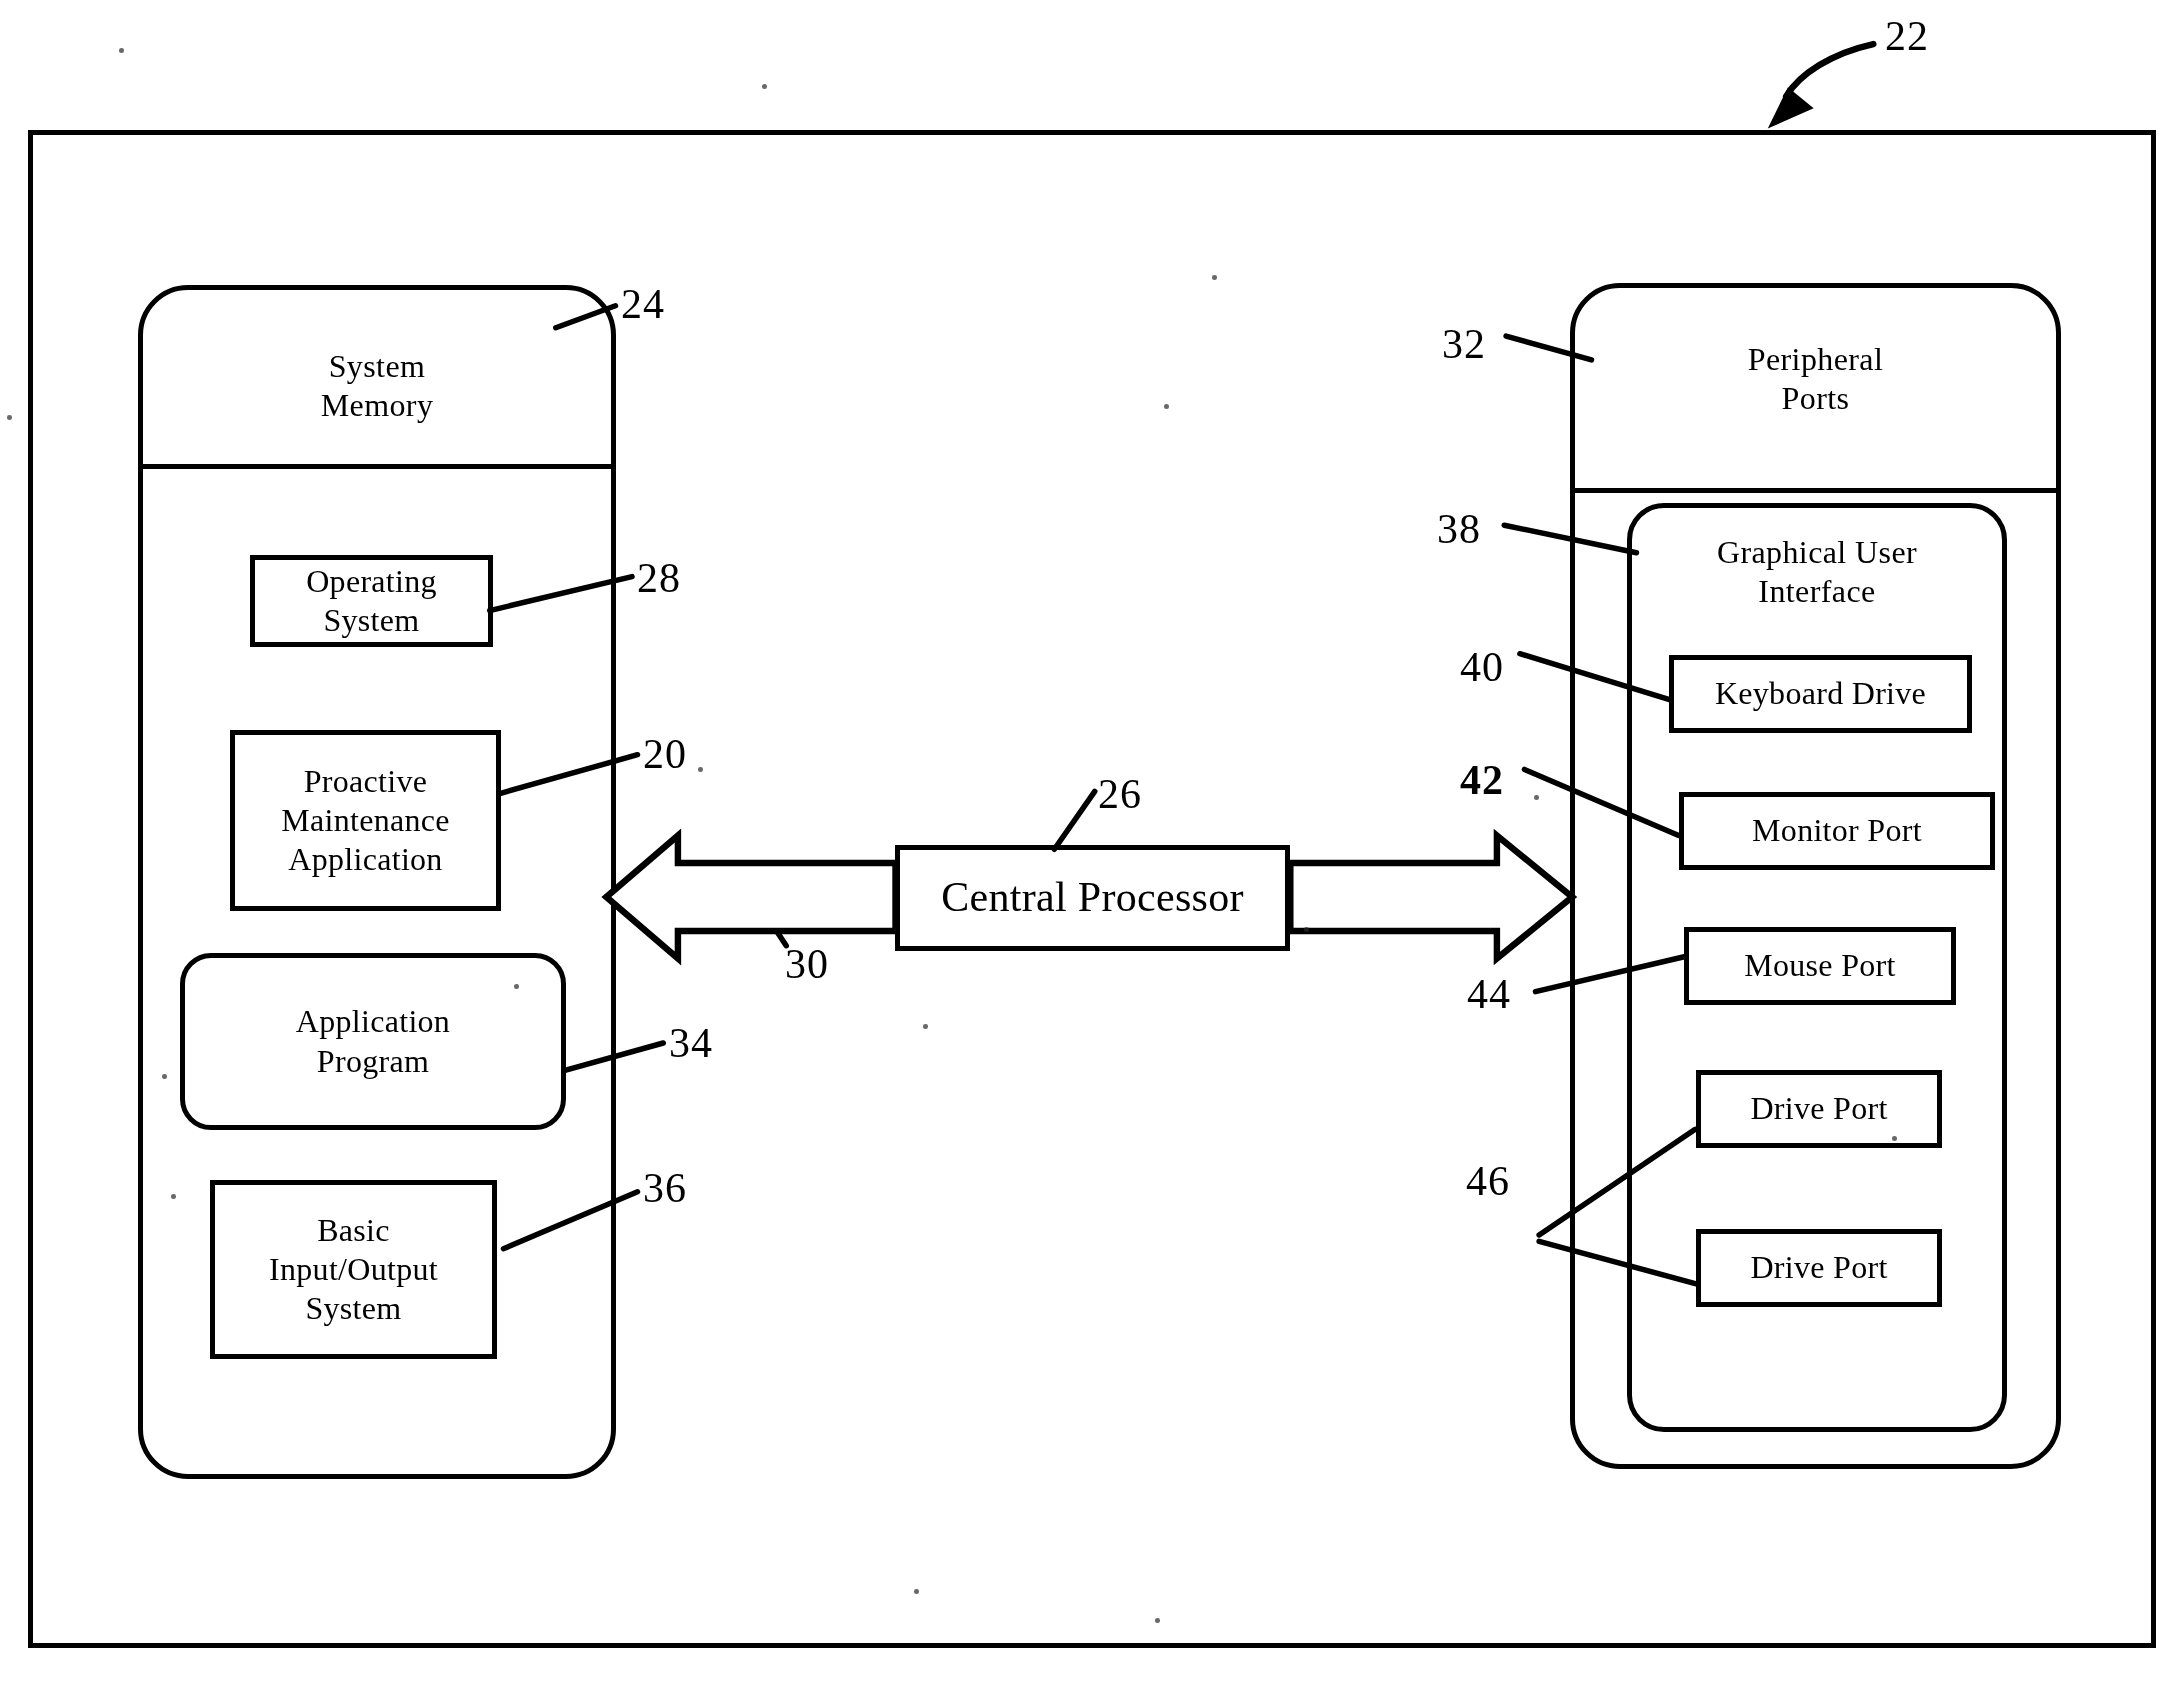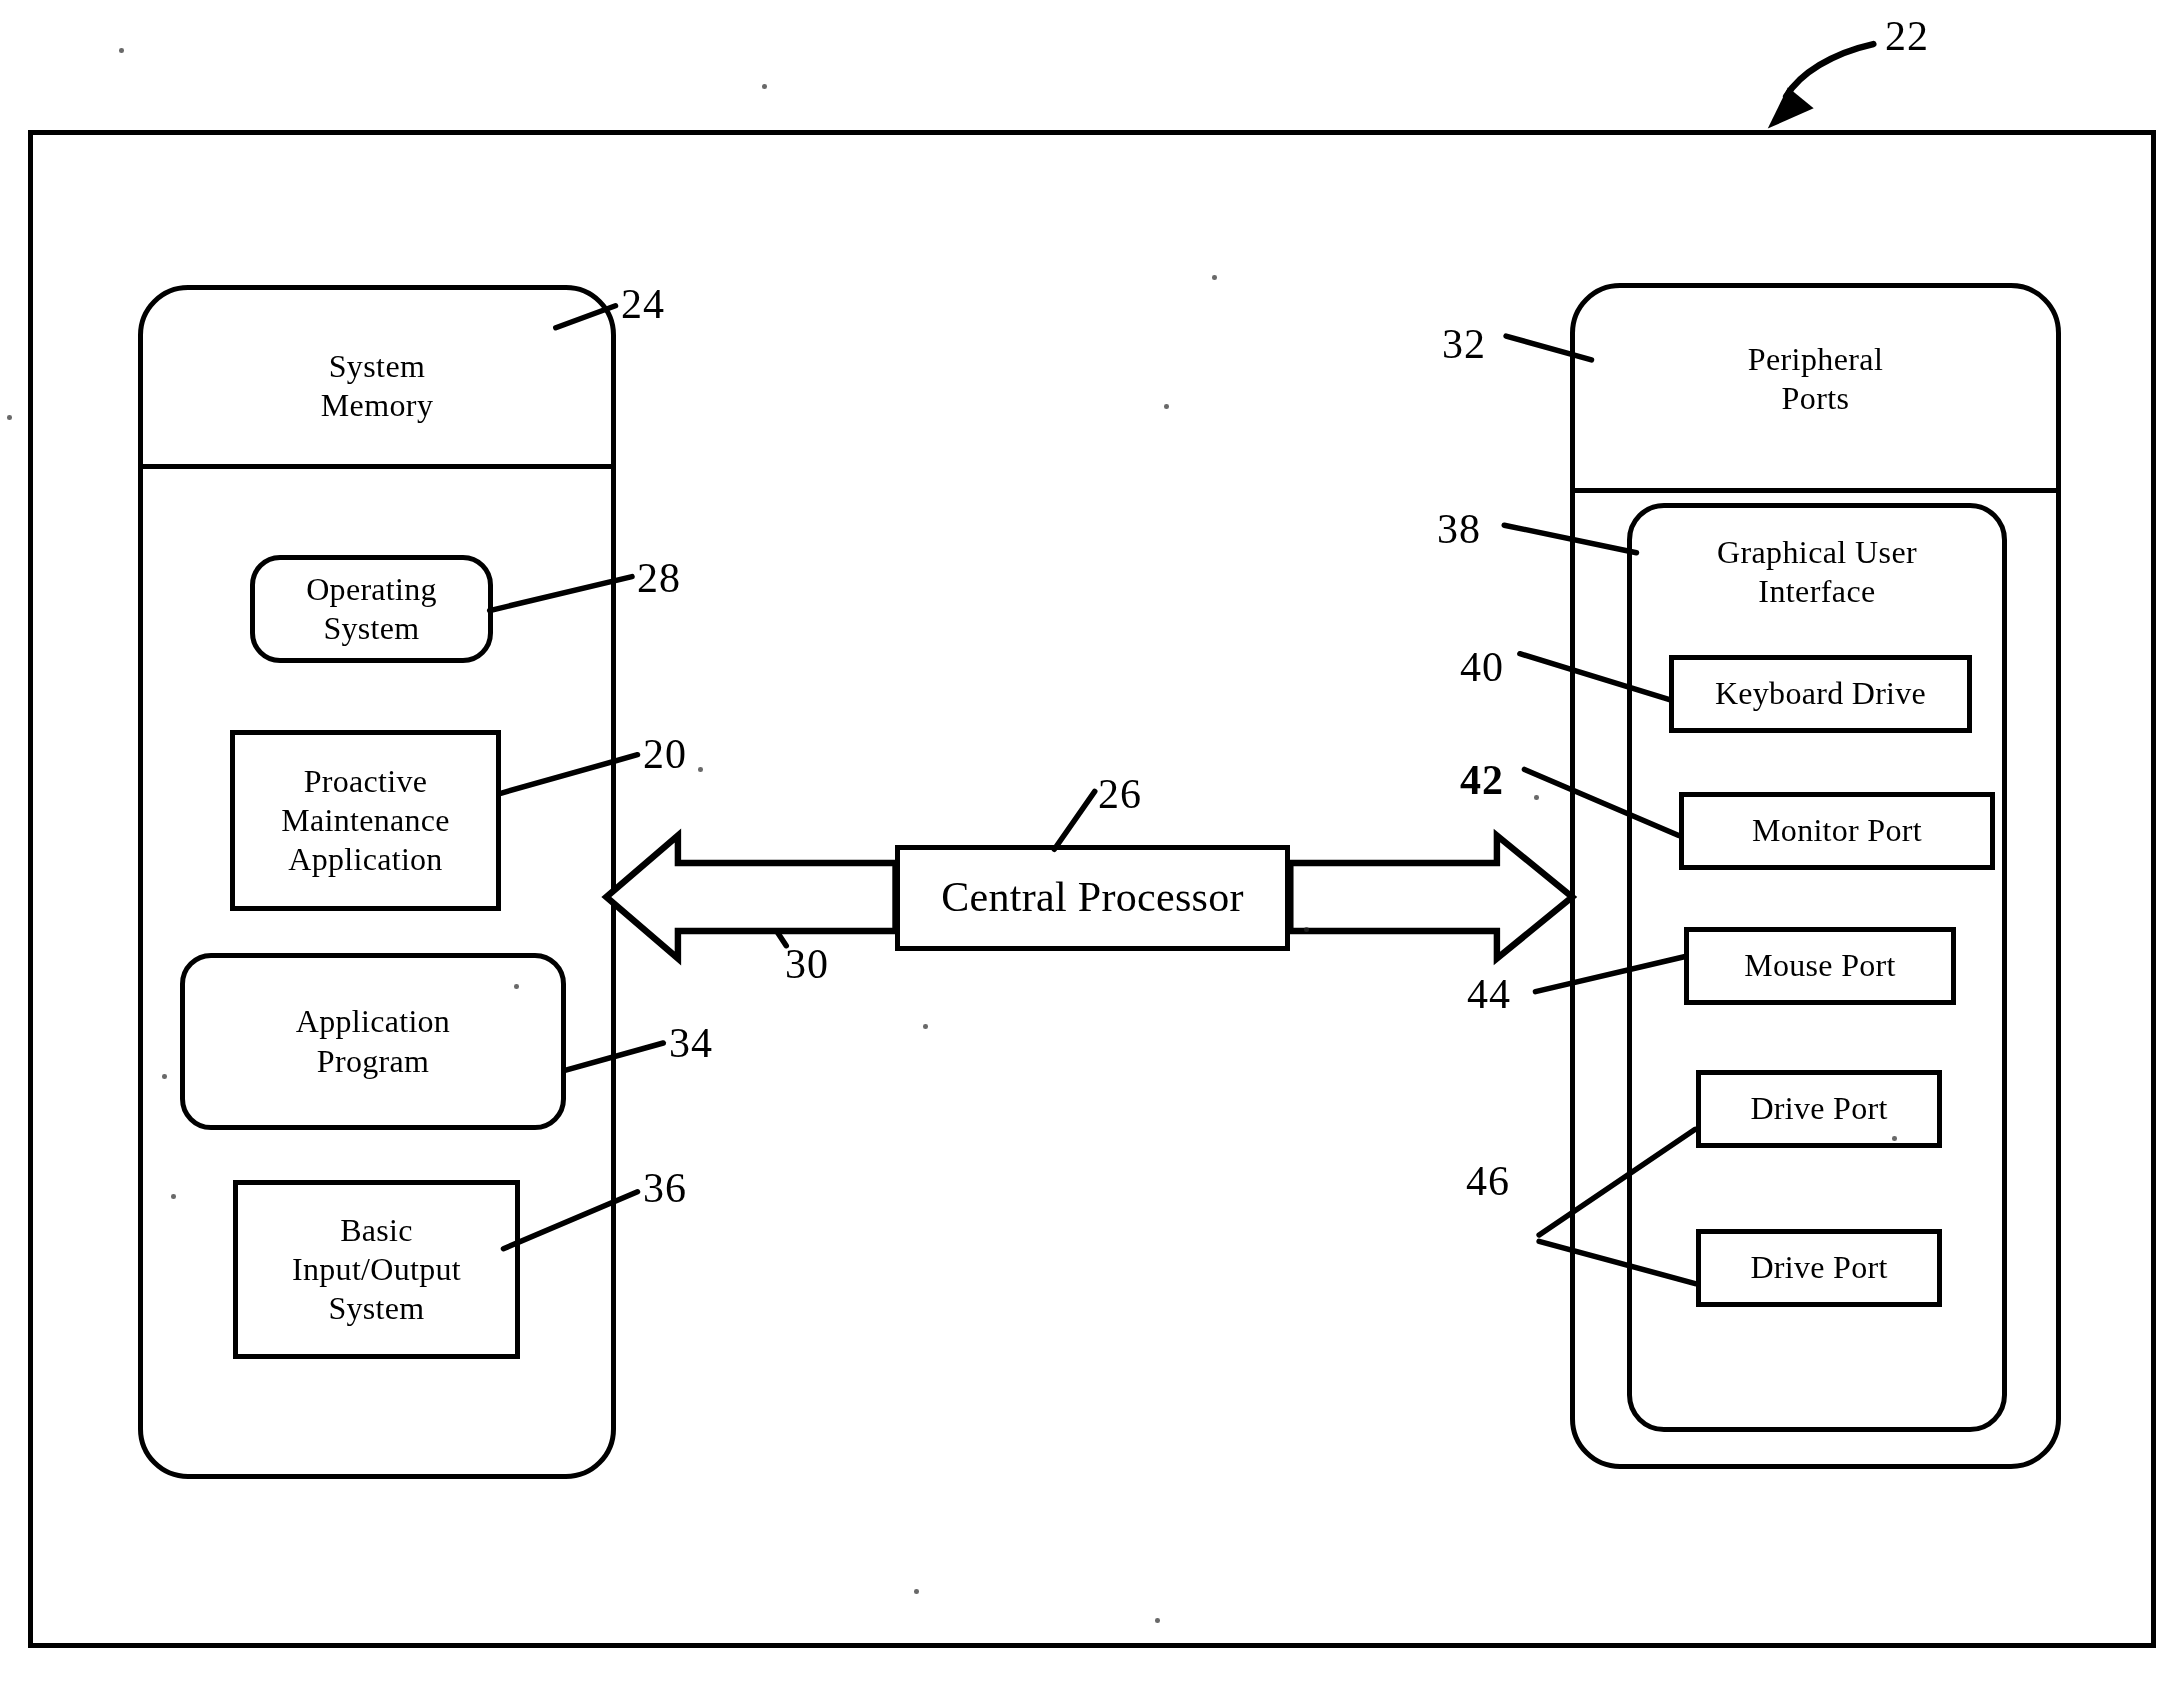--- a/index.html
+++ b/index.html
@@ -136,31 +136,31 @@
 <div id="figure">
 
   <div class="outer-frame"></div>
 
   <div class="rounded-box sys-mem">
     <div class="hdr-divider" style="top:174px;"></div>
   </div>
   <div class="caption" style="left:138px; top:347px; width:478px;">System
 Memory</div>
 
-  <div class="rect-box" style="left:250px; top:555px; width:243px; height:108px;border-radius:30px;">Operating
+  <div class="rect-box" style="left:250px; top:555px; width:243px; height:92px;">Operating
 System</div>
 
   <div class="rect-box" style="left:230px; top:730px; width:271px; height:181px;">Proactive
 Maintenance
 Application</div>
 
   <div class="rect-box round-rect-box" style="left:180px; top:953px; width:386px; height:177px;">Application
 Program</div>
 
-  <div class="rect-box" style="left:233px; top:1180px; width:287px; height:179px;">Basic
+  <div class="rect-box" style="left:210px; top:1180px; width:287px; height:179px;">Basic
 Input/Output
 System</div>
 
   <div class="rect-box" style="left:895px; top:845px; width:395px; height:106px; font-size:42px;">Central Processor</div>
 
   <div class="rounded-box peri-ports">
     <div class="hdr-divider" style="top:200px;"></div>
   </div>
   <div class="caption" style="left:1570px; top:340px; width:491px;">Peripheral
 Ports</div>

